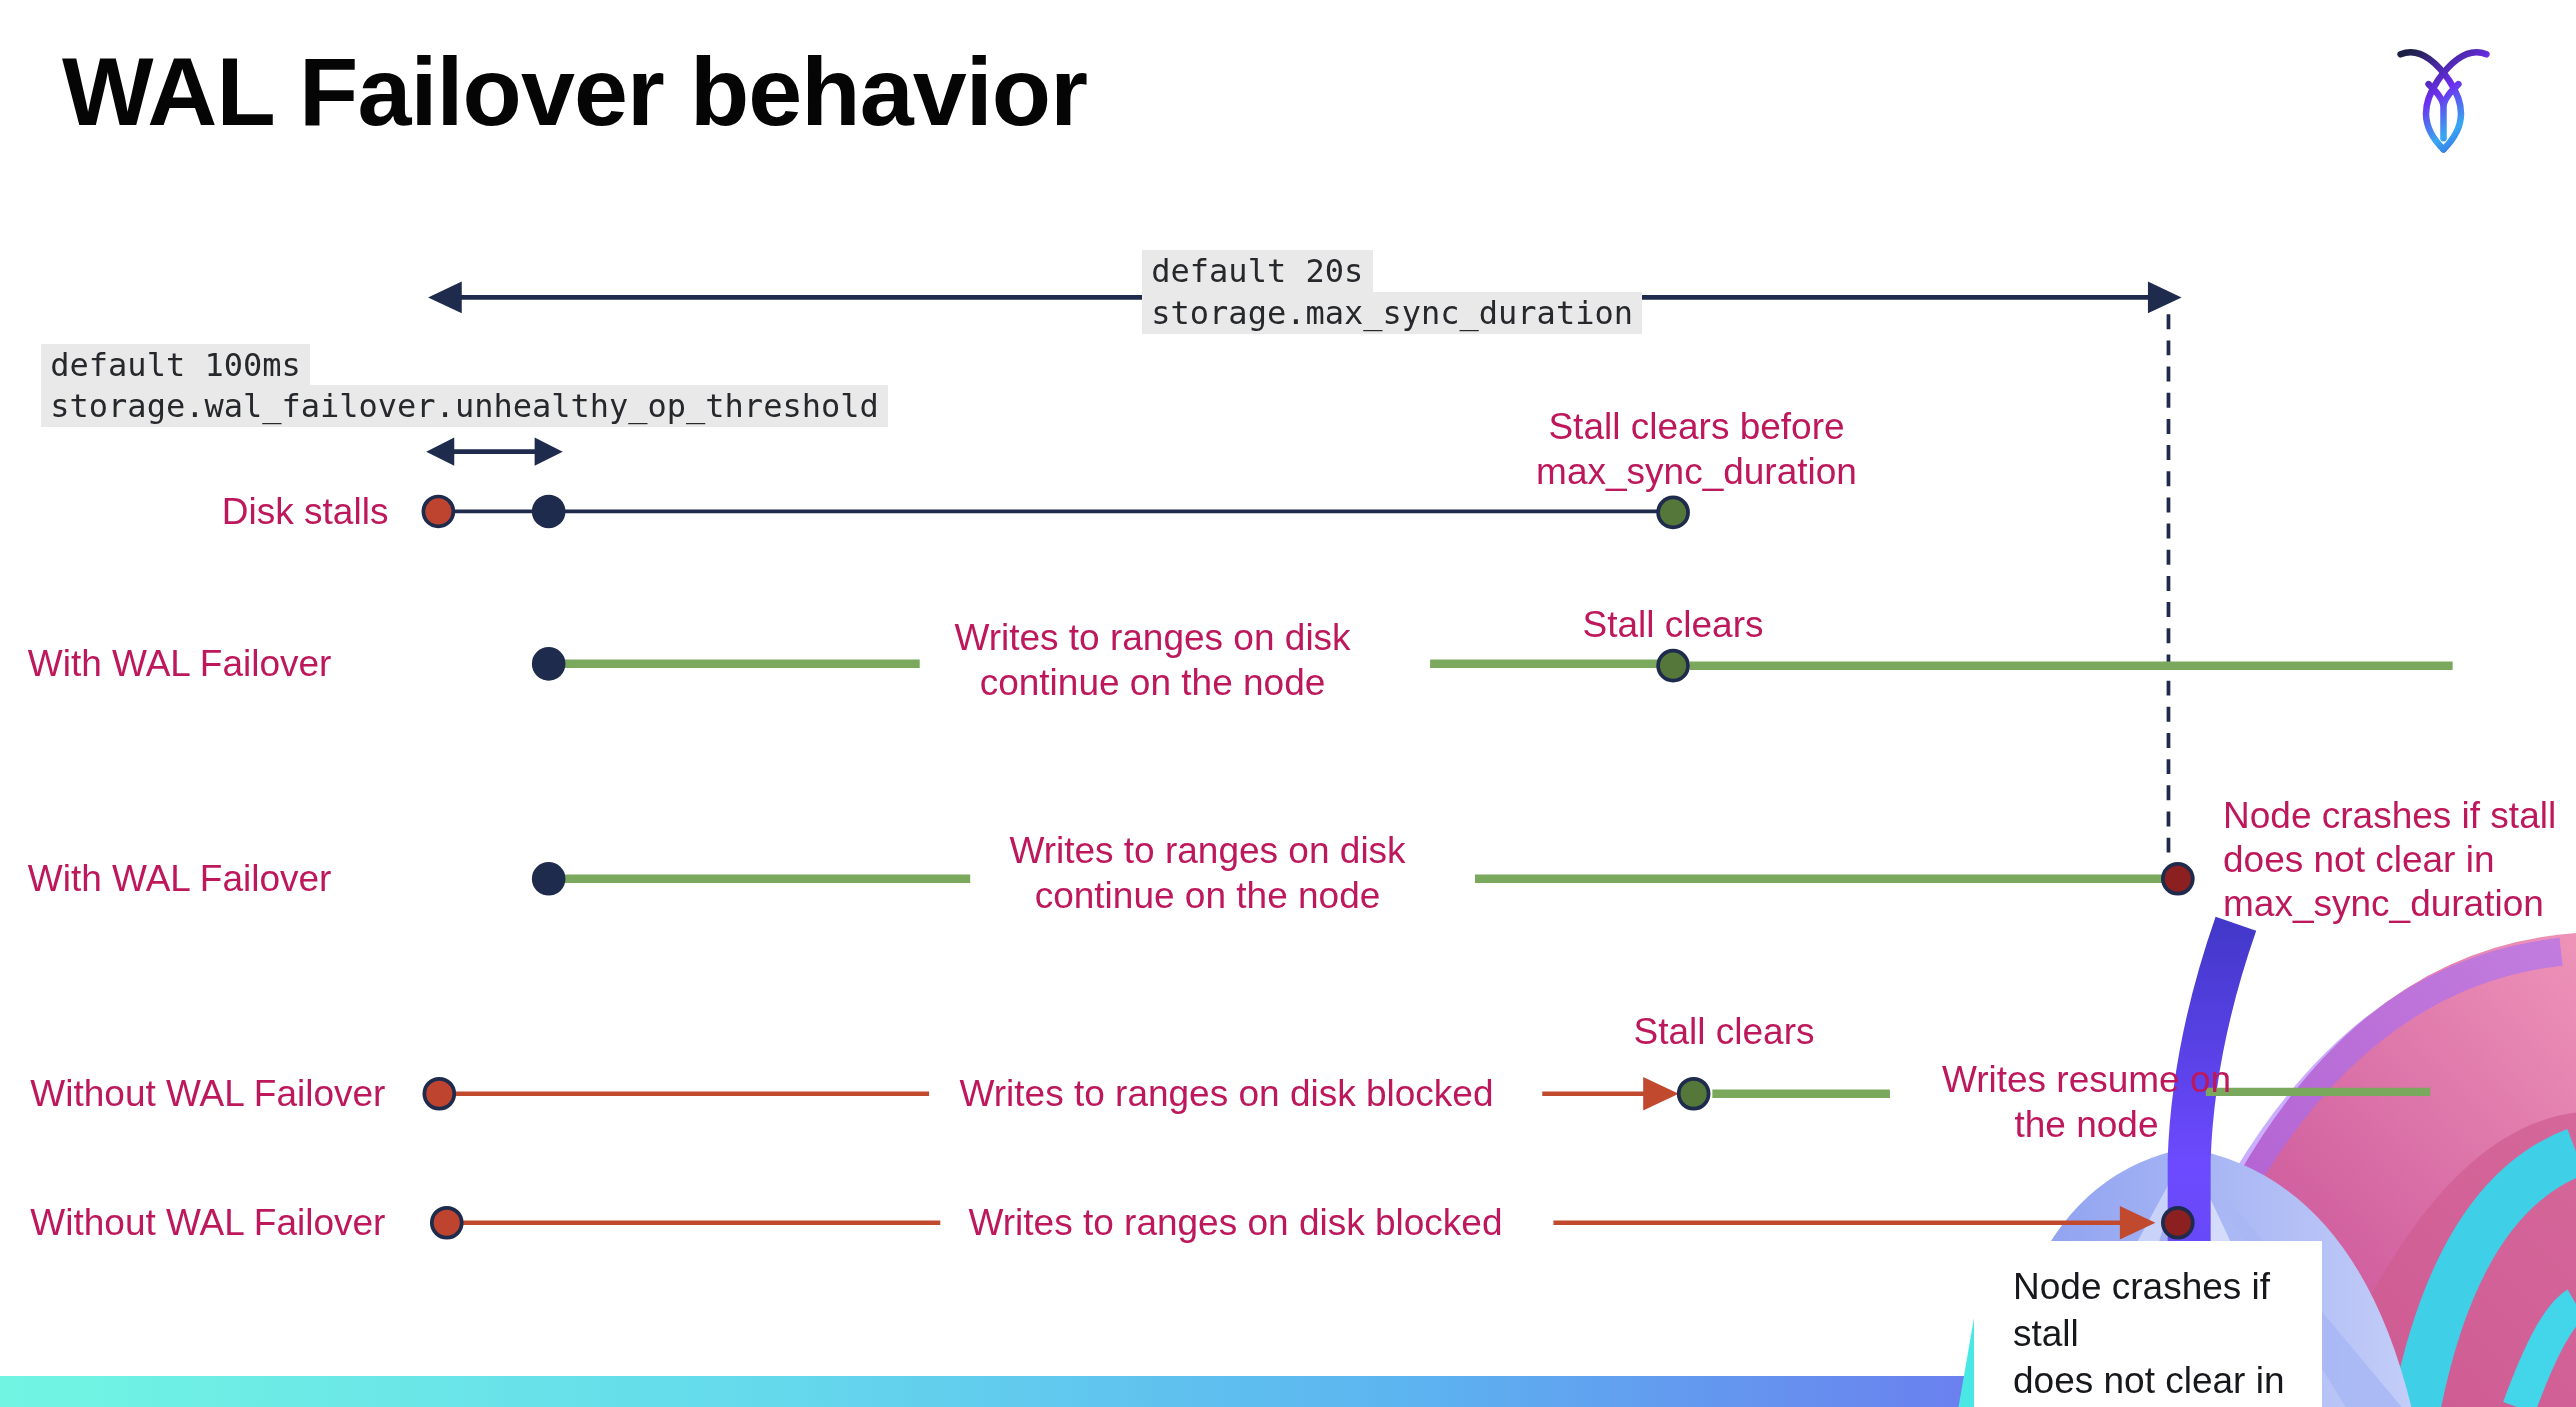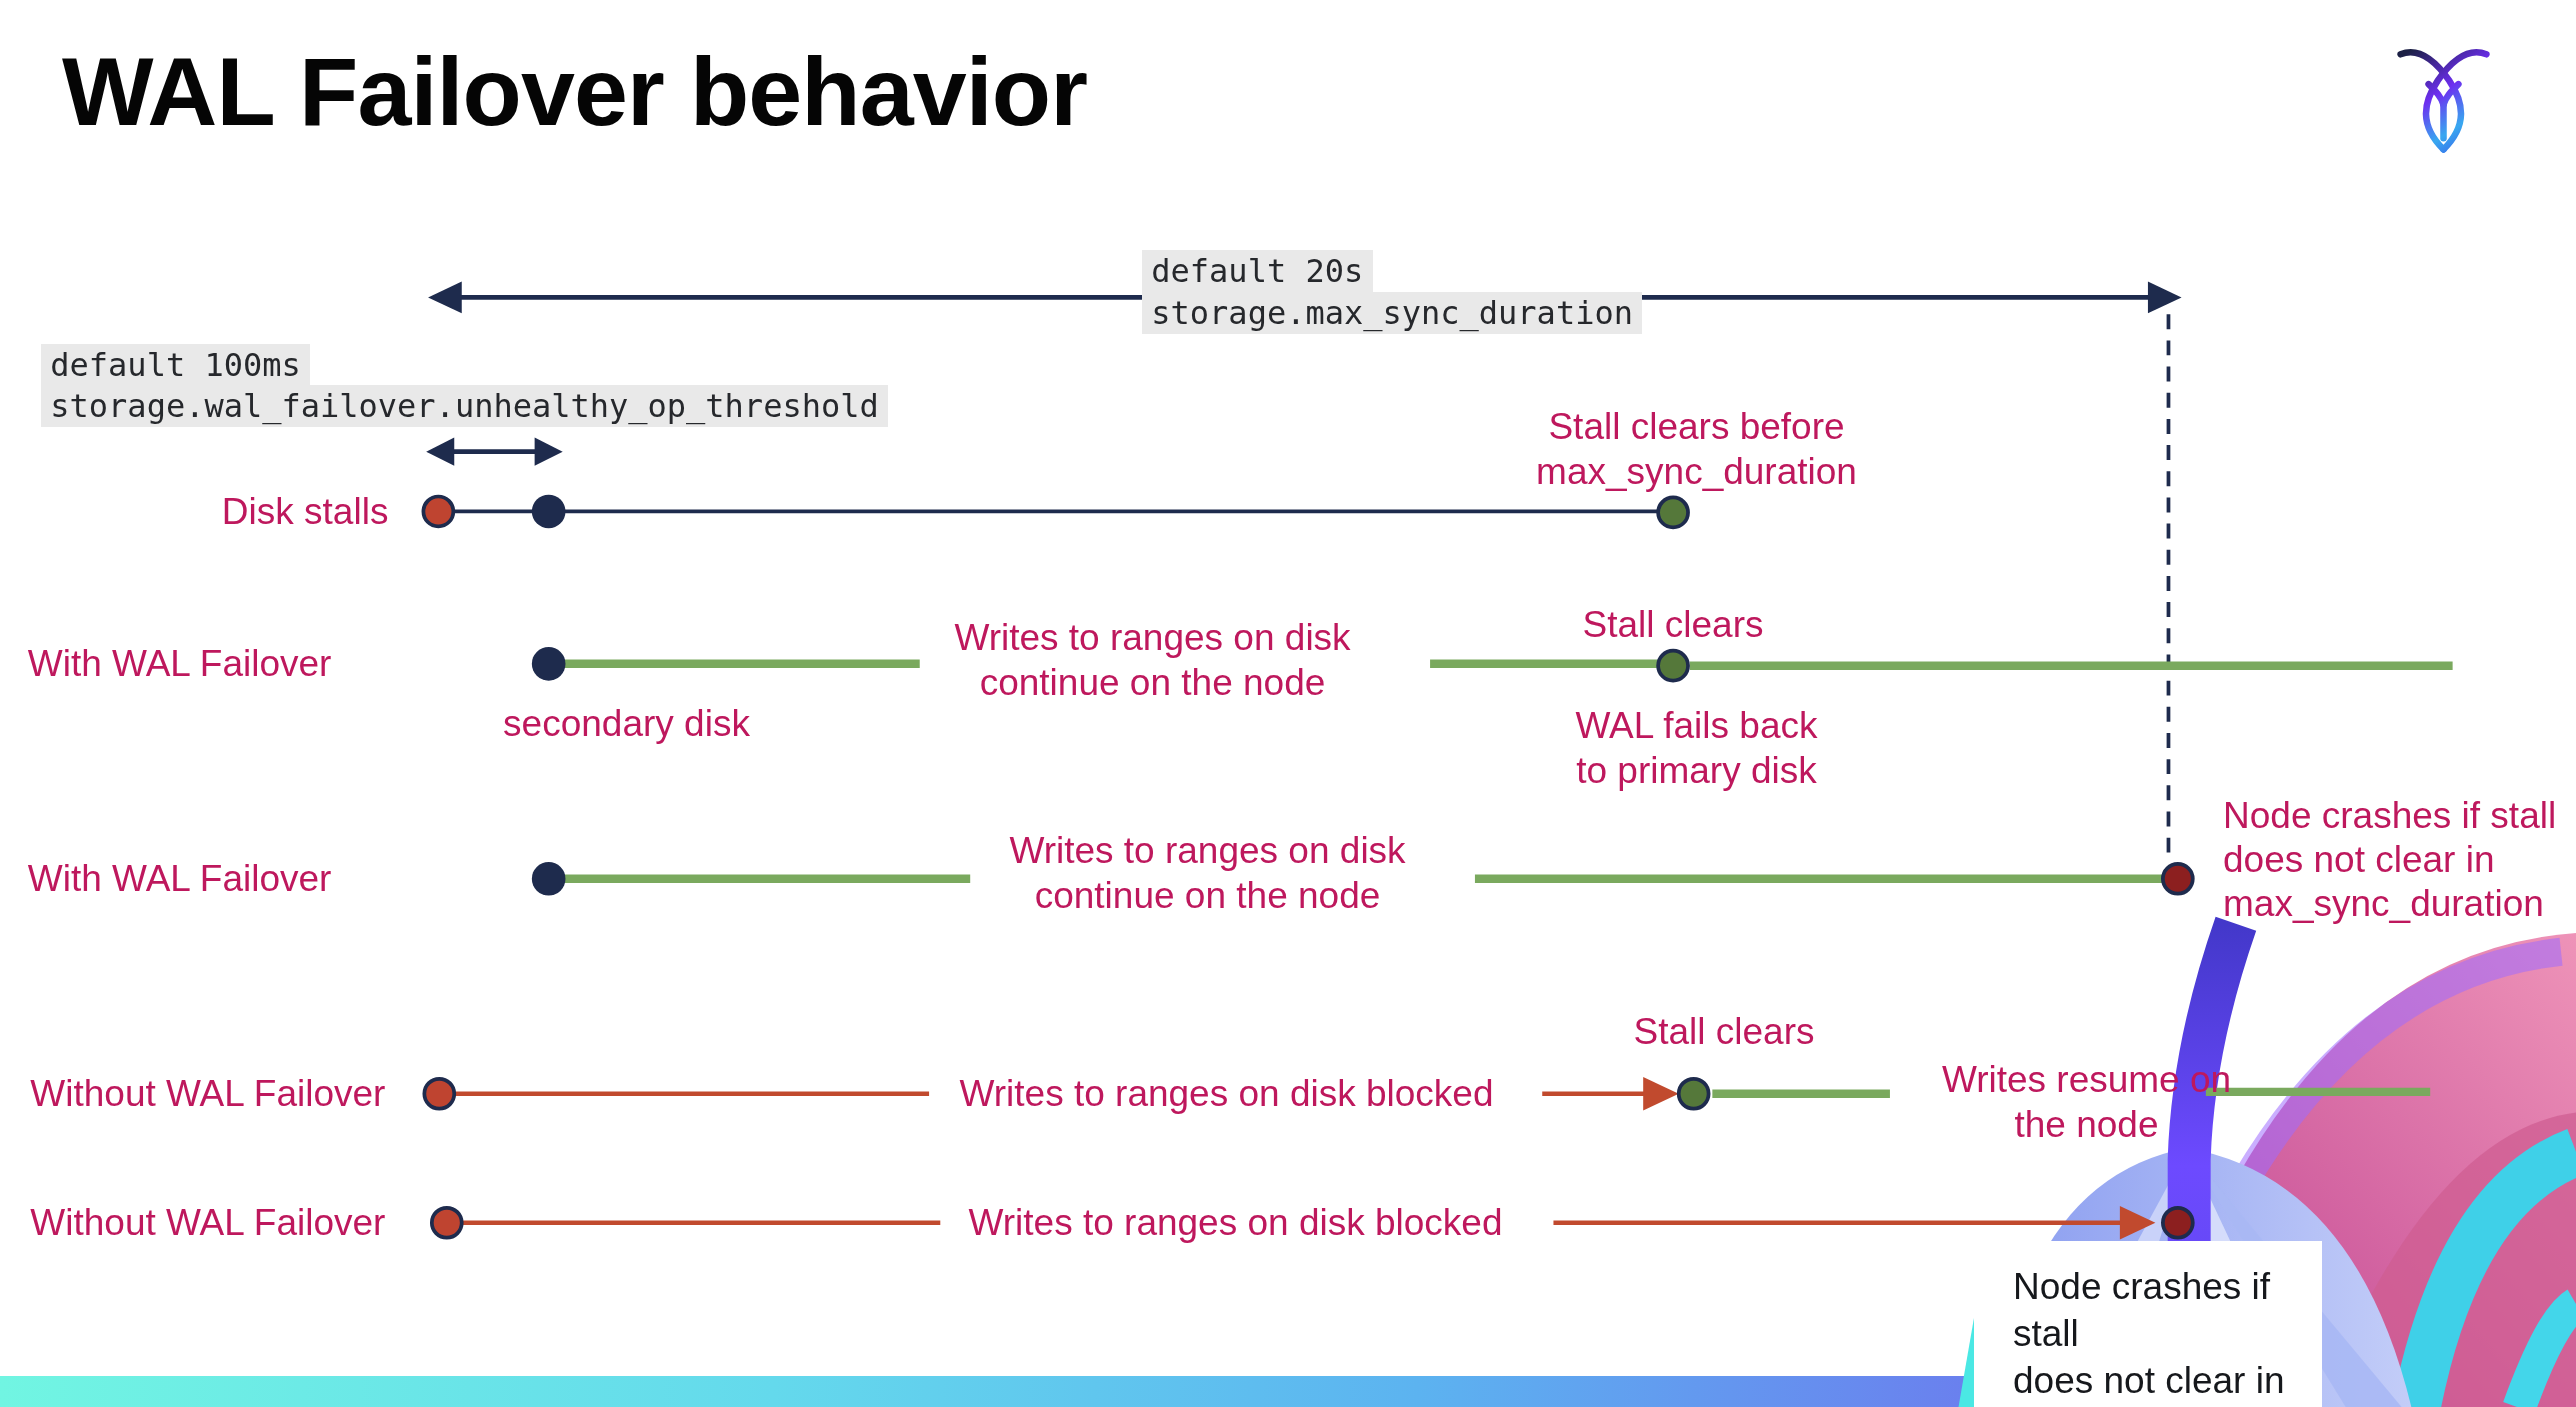--- a/index.html
+++ b/index.html
@@ -161,25 +161,20 @@
       <div>Stall clears before</div>
       <div>max_sync_duration</div>
     </div>
 
     <div class="t center" style="left:891px;top:615px;width:523px;">
       <div>Writes to ranges on disk</div>
       <div>continue on the node</div>
     </div>
     <div class="t center" style="left:1505px;top:602px;width:336px;">Stall clears</div>
     <div class="t center" style="left:365px;top:701px;width:523px;">
-      <div>secondary disk</div>
-    </div>
-    <div class="t center" style="left:1435px;top:703px;width:523px;">
-      <div>WAL fails  back</div>
-      <div>to primary disk</div>
     </div>
 
     <div class="t center" style="left:946px;top:828px;width:523px;">
       <div>Writes to ranges on disk</div>
       <div>continue on the node</div>
     </div>
     <div class="t" style="left:2223px;top:794px;width:355px;line-height:44px;white-space:normal;">
       <div>Node crashes if stall</div>
       <div>does not clear in</div>
       <div>max_sync_duration</div>

